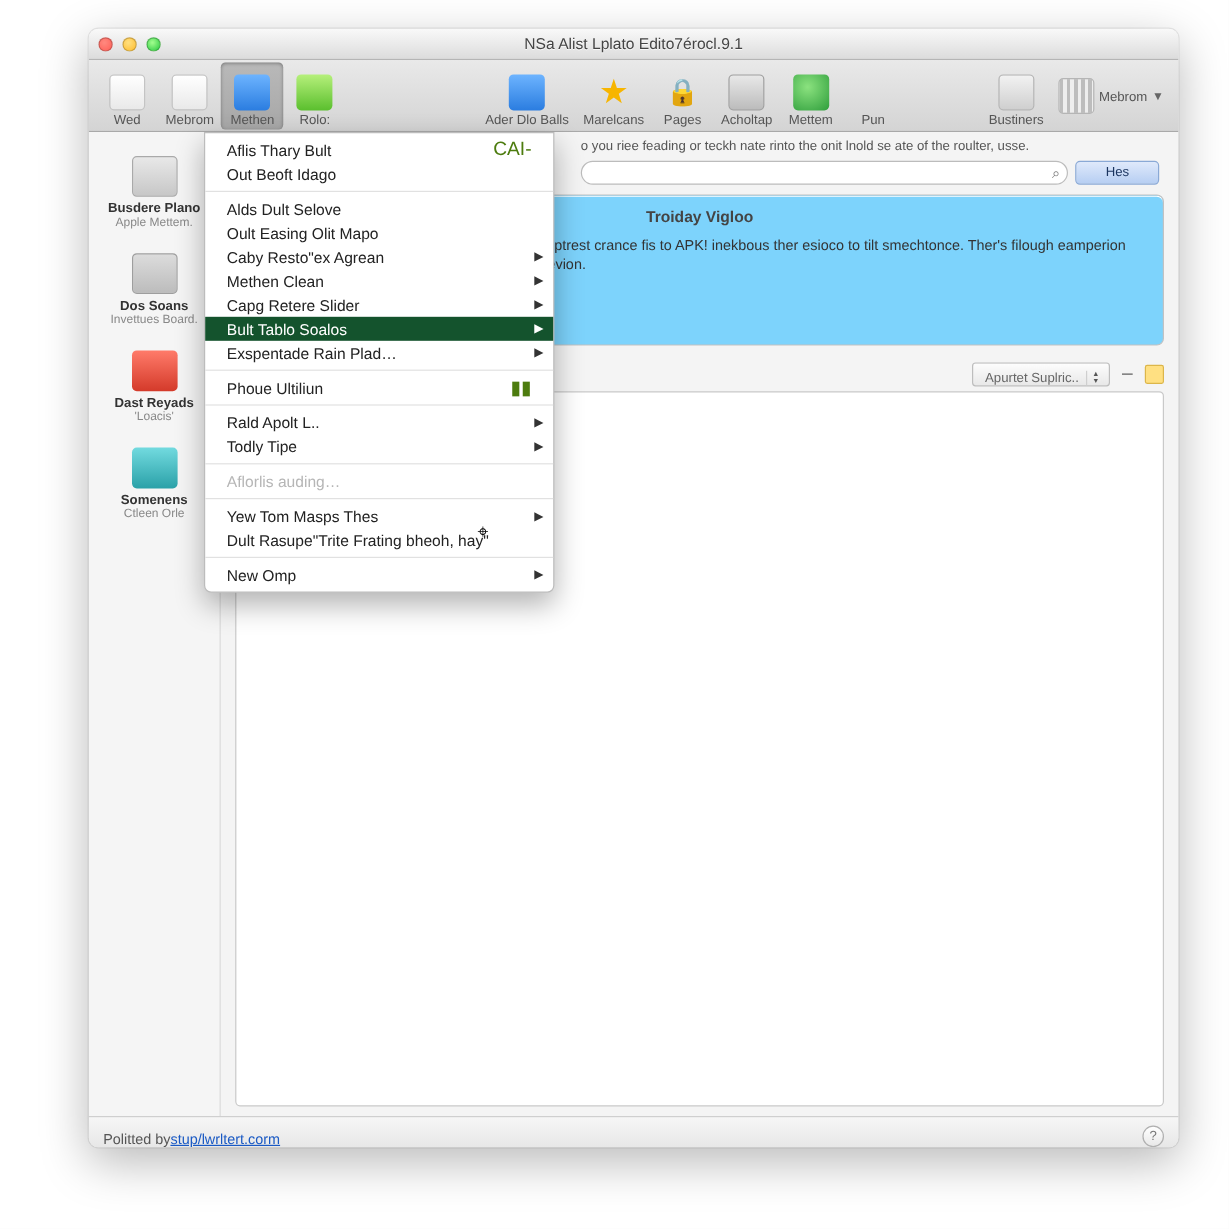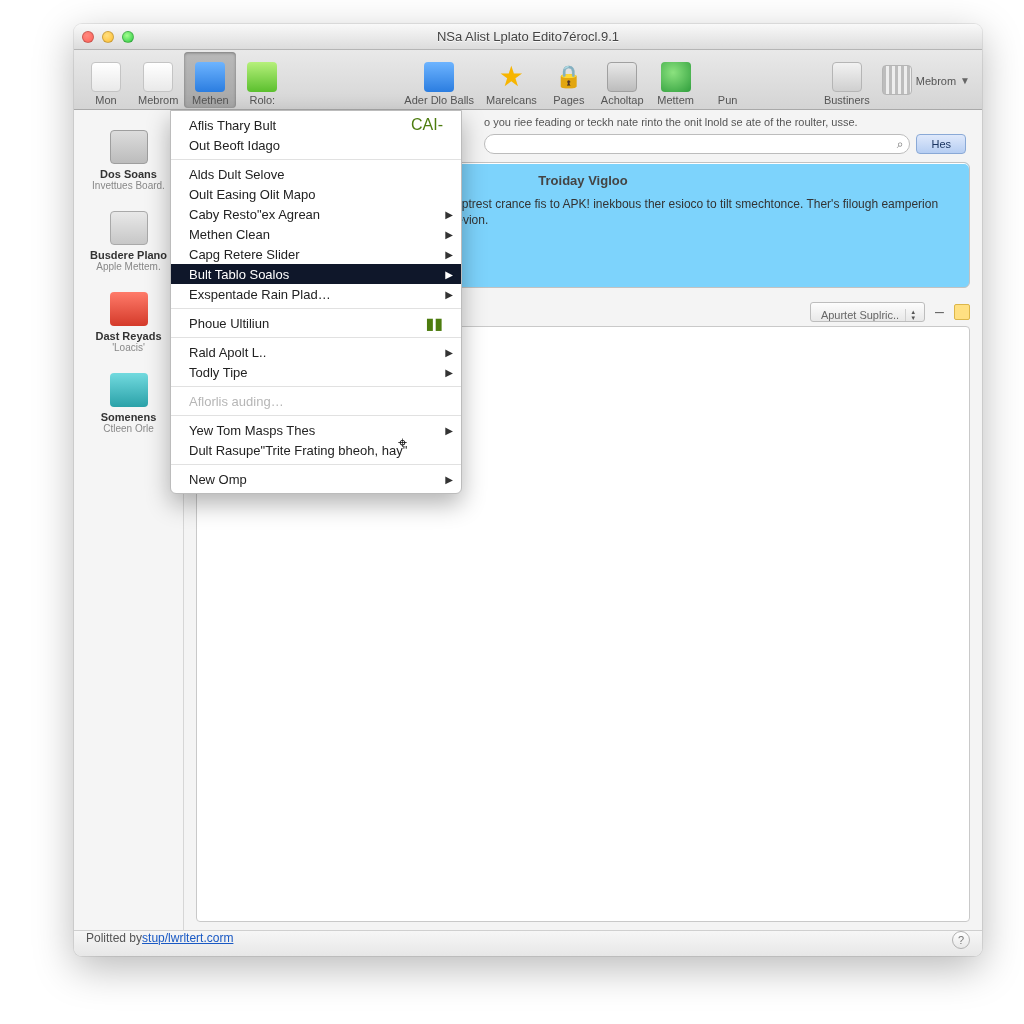--- a/index.html
+++ b/index.html
@@ -31,48 +31,48 @@
   .cat .cico{width:38px;height:34px;margin-bottom:4px;border-radius:4px;display:flex;align-items:center;justify-content:center;}
   .cat .ttl{font-size:11px;font-weight:bold;color:#333;}
   .cat .sub{font-size:10px;color:#888;line-height:1.1;}
   
   .main{flex:1;display:flex;flex-direction:column;background:#f4f4f4;}
   .hint{font-size:11px;color:#555;padding:6px 16px 6px 300px;}
   .searchrow{padding:0 16px 8px 300px;display:flex;gap:0;align-items:center;}
   .search{flex:1;height:20px;border:1px solid #bcbcbc;border-radius:10px;background:#fff;padding:0 22px 0 8px;
     font-size:11px;position:relative;}
   .search .mag{position:absolute;right:6px;top:2px;color:#7a7a7a;font-size:12px;}
-  .hes{margin-left:6px;height:20px;padding:0 14px;font-size:11px;border:1px solid #8aa9d6;
+  .hes{margin-left:6px;height:20px;padding:0 24px;font-size:11px;border:1px solid #8aa9d6;
     background:linear-gradient(#dfe9fb,#b6cef2);border-radius:4px;color:#1b3560;}
   .panel{margin:0 12px 10px;border:1px solid #c2c2c2;border-radius:6px;background:#7dd3fc;padding:10px 14px 18px;
     box-shadow:inset 0 1px 0 #fff;}
   .panel h2{text-align:center;font-size:13px;font-weight:bold;color:#444;margin-bottom:8px;}
   .panel p{font-size:12px;color:#333;line-height:1.35;}
   .panel h3{font-size:13px;font-weight:bold;color:#333;margin-top:26px;}
   .editor-head{display:flex;justify-content:flex-end;align-items:center;gap:6px;padding:4px 12px;}
   .combo{height:20px;border:1px solid #bdbdbd;border-radius:3px;background:linear-gradient(#fdfdfd,#e8e8e8);
     font-size:11px;color:#666;padding:0 4px;display:flex;align-items:flex-end;}
   .combo .lab{padding:0 6px;}
   .combo .arr{border-left:1px solid #cfcfcf;padding:0 4px;display:flex;flex-direction:column;font-size:6px;line-height:6px;color:#555;}
   .minus{font-size:16px;color:#666;padding:0 4px;}
   .note{width:16px;height:16px;background:#ffe082;border:1px solid #dcb64a;border-radius:2px;}
   .editor{flex:1;margin:0 12px 8px;border:1px solid #c9c9c9;border-radius:4px;background:#fff;padding:10px 14px;}
   .editor .pl{font-size:13px;font-weight:bold;color:#555;}
   
   .status{height:26px;border-top:1px solid #cfcfcf;background:linear-gradient(#f6f6f6,#e7e7e7);
-    display:flex;align-items:flex-start;padding:0 12px;font-size:12px;color:#555;}
+    display:flex;align-items:flex-end;padding:0 12px;font-size:12px;color:#555;}
   .status a{color:#1959c4;text-decoration:underline;}
   .status .sp{flex:1;}
   .help{width:18px;height:18px;border:1px solid #b0b0b0;border-radius:50%;display:flex;align-items:center;justify-content:center;
     font-size:11px;color:#777;background:linear-gradient(#fff,#e8e8e8);}
   
   .menu{position:absolute;left:170px;top:110px;width:292px;background:#fff;border:1px solid #bcbcbc;border-radius:0 0 6px 6px;
     box-shadow:0 10px 24px rgba(0,0,0,.3);padding:4px 0;font-size:13px;color:#222;z-index:50;}
   .mrow{display:flex;align-items:center;height:20px;padding:0 18px;position:relative;cursor:default;}
-  .mrow.sel{background:#0f172a;color:#fff;}
+  .mrow.sel{background:#14532d;color:#fff;}
   .mrow .shc{margin-left:auto;color:#4d7c0f;font-size:16px;}
   .mrow .sub-ar{position:absolute;right:8px;font-size:10px;color:#333;}
   .mrow.sel .sub-ar{color:#fff;}
   .mrow.dis{color:#b6b6b6;}
   .msep{height:1px;background:#e1e1e1;margin:4px 0;}
   .cursor{position:absolute;left:398px;top:434px;font-size:16px;color:#000;z-index:60;pointer-events:none;}
   
   .ic-page{background:linear-gradient(#fff,#e9e9e9);border:1px solid #c4c4c4;}
   .ic-blue{background:linear-gradient(#6db4ff,#2b7de0);}
   .ic-green{background:linear-gradient(#b6f07b,#5bbf2e);}
@@ -98,21 +98,21 @@
       <div class="dot red"></div>
       <div class="dot yellow"></div>
       <div class="dot green"></div>
     </div>
     <div class="win-title">NSa Alist Lplato Edito7érocl.9.1</div>
   </div>
 
   <div class="toolbar" id="toolbar">
       <div class="tbtn">
         <div class="ico ic-page"></div>
-        <span>Mon</span>
+        <span>Wed</span>
       </div>
       <div class="tbtn">
         <div class="ico ic-page"></div>
         <span>Mebrom</span>
       </div>
       <div class="tbtn active">
         <div class="ico ic-blue"></div>
         <span>Methen</span>
       </div>
       <div class="tbtn">
@@ -157,28 +157,28 @@
       <div class="tbtn" style="flex-direction: row; gap: 4px; align-items: center;">
         <div class="ico ic-grid"></div>
         <span>Mebrom</span>
         <span class="ic-chevd">▼</span>
       </div>
     </div>
 
   <div class="body">
     <div class="sidebar" id="sidebar">
         <div class="cat">
+          <div class="cico ic-disk"></div>
+          <div class="ttl">Busdere Plano</div>
+          <div class="sub">Apple Mettem.</div>
+        </div>
+        <div class="cat">
           <div class="cico ic-chip"></div>
           <div class="ttl">Dos Soans</div>
           <div class="sub">Invettues Board.</div>
-        </div>
-        <div class="cat">
-          <div class="cico ic-disk"></div>
-          <div class="ttl">Busdere Plano</div>
-          <div class="sub">Apple Mettem.</div>
         </div>
         <div class="cat">
           <div class="cico ic-red"></div>
           <div class="ttl">Dast Reyads</div>
           <div class="sub">'Loacis'</div>
         </div>
         <div class="cat">
           <div class="cico ic-teal"></div>
           <div class="ttl">Somenens</div>
           <div class="sub">Ctleen Orle</div>

